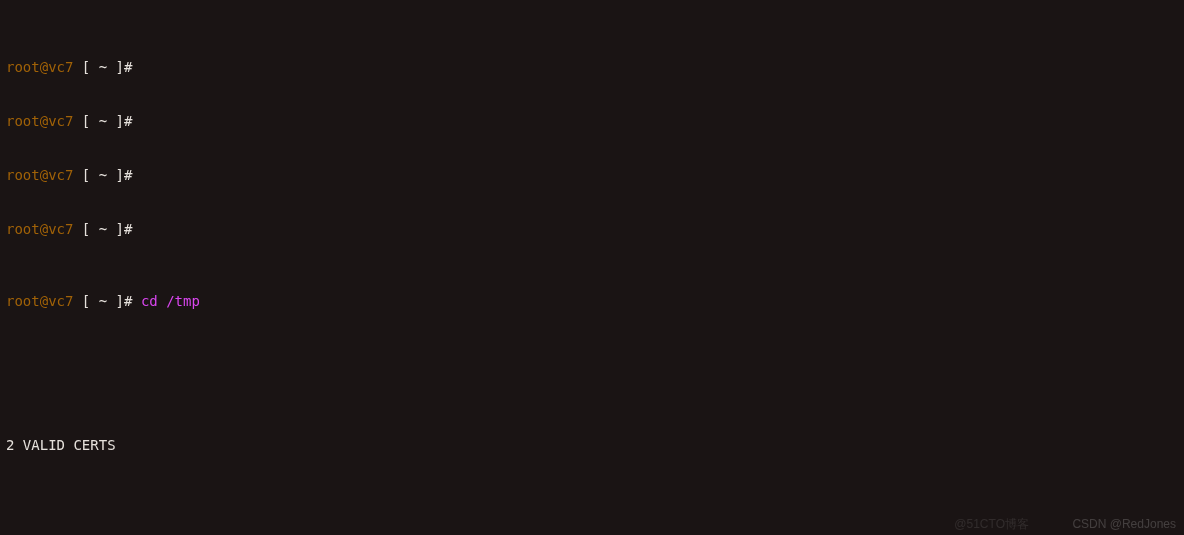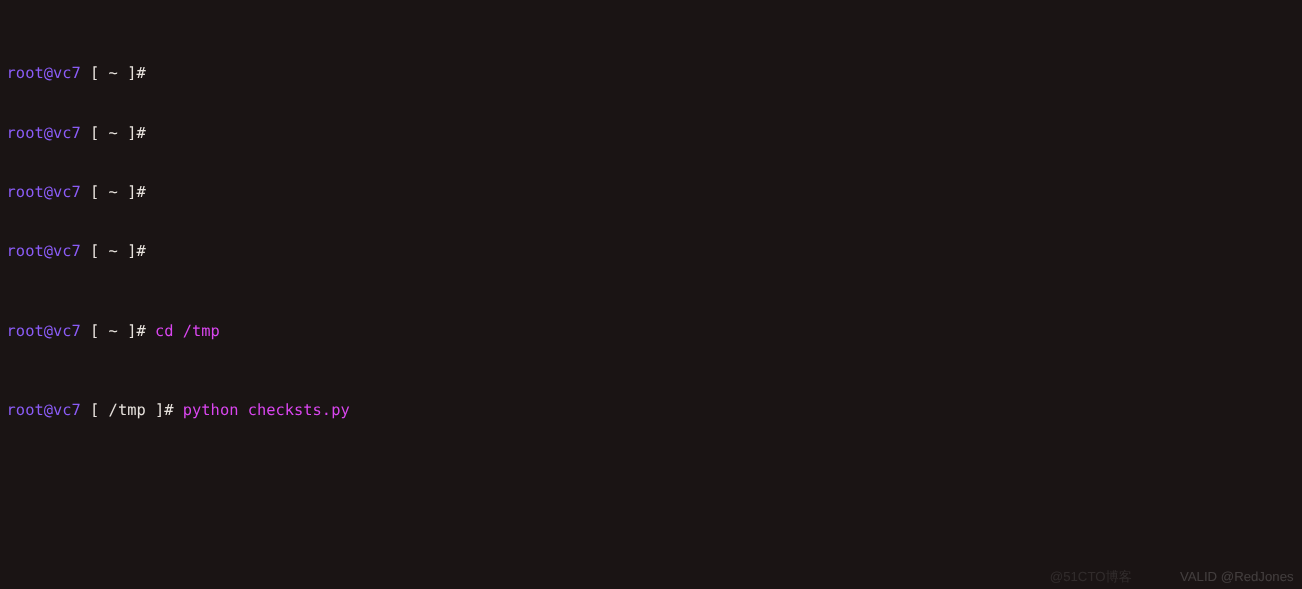--- a/index.html
+++ b/index.html
@@ -13,21 +13,21 @@
     font-size: 14px;
     line-height: 18px;
     overflow: hidden;
     position: relative;
   }
   .terminal {
     padding: 4px 6px 0 6px;
     white-space: pre;
   }
   .line { display: block; min-height: 18px; }
-  .userhost { color: #8b5cf6; } 
+  .userhost { color: #a16207; } 
   .bracket  { color: #e6e1dc; }
   .path     { color: #e6e1dc; }
   .hash     { color: #e6e1dc; }
   .cmd      { color: #d946ef; }
   .heading  { color: #e6e1dc; } 
   .wm-right, .wm-left {
     position: absolute;
     bottom: 2px;
     font-size: 12px;
     color: rgba(255,255,255,0.18);
@@ -41,23 +41,23 @@
 
 <div class="terminal">
   
   <span class="line"><span class="userhost">root@vc7</span><span class="bracket"> [ </span><span class="path">~</span><span class="hash"> ]# </span></span>
   <span class="line"><span class="userhost">root@vc7</span><span class="bracket"> [ </span><span class="path">~</span><span class="hash"> ]# </span></span>
   <span class="line"><span class="userhost">root@vc7</span><span class="bracket"> [ </span><span class="path">~</span><span class="hash"> ]# </span></span>
   <span class="line"><span class="userhost">root@vc7</span><span class="bracket"> [ </span><span class="path">~</span><span class="hash"> ]# </span></span>
   
   <span class="line"><span class="userhost">root@vc7</span><span class="bracket"> [ </span><span class="path">~</span><span class="hash"> ]# </span><span class="cmd">cd /tmp</span></span>
   
-  <span class="line"><span class="userhost">root@vc7</span><span class="bracket"> [ </span><span class="path">/tmp</span><span class="hash"> ]# </span><span class="cmd">python checksts.py</span></span>
   <span class="line"> </span>
   
+  <span class="line heading">2 VALID CERTS</span>
   
   
   
   
   
   
   
   
   
   
@@ -70,13 +70,13 @@
   
   
   
   
   
   
   
 </div>
 
 <div class="wm-left">@51CTO博客</div>
-<div class="wm-right">VALID @RedJones</div>
+<div class="wm-right">CSDN @RedJones</div>
 
 </body></html>

